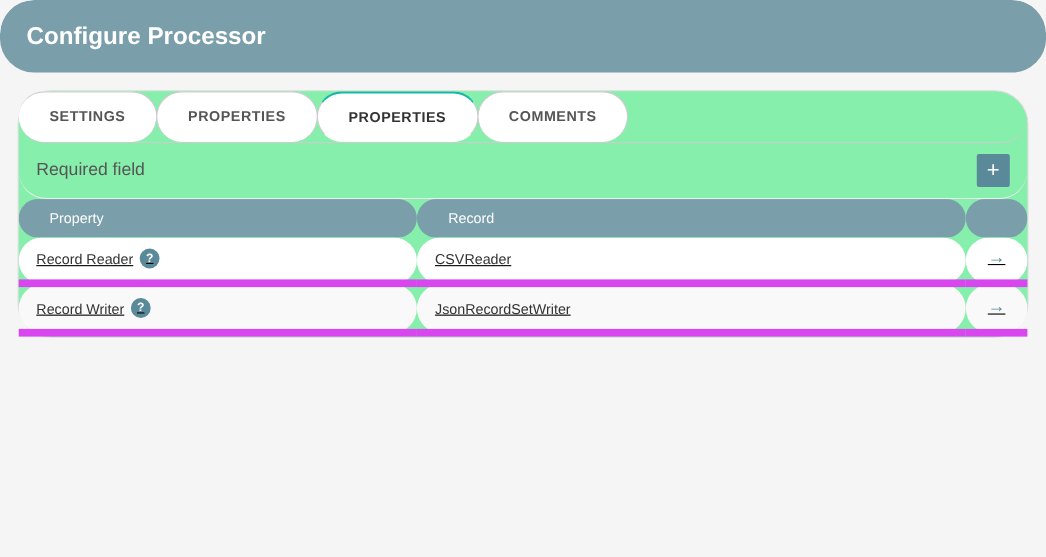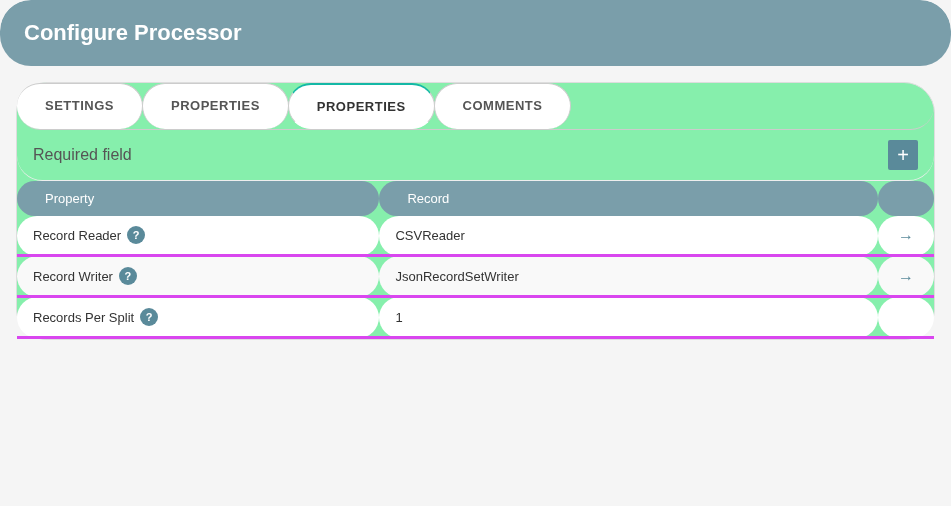--- a/index.html
+++ b/index.html
@@ -86,21 +86,22 @@
       background: #7a9eaa;
       color: white;
     }
     .table thead th {
       padding: 10px 28px;
       text-align: left;
       font-size: 13px;
       font-weight: normal;
     }
     .table tbody tr {
-      border-bottom: 3px solid #d946ef;
+      border-bottom: 7px solid #d946ef;
+      text-decoration: underline;
     }
     .table tbody tr:nth-child(odd) {
       background: white;
     }
     .table tbody tr:nth-child(even) {
       background: #f9f9f9;
     }
     .table tbody td {
       padding: 10px 16px;
       font-size: 13px;
@@ -201,27 +202,15 @@
             <span class="help-icon">
               <span>?</span>
             </span>
           </span>
         </td>
         <td class="value-col">JsonRecordSetWriter</td>
         <td class="action-col">
           <span class="arrow-icon">→</span>
         </td>
       </tr>
-      <tr>
-        <td class="property-col">
-          <span class="property-name">
-            <span>Records Per Split</span>
-            <span class="help-icon">
-              <span>?</span>
-            </span>
-          </span>
-        </td>
-        <td class="value-col">1</td>
-        <td class="action-col"></td>
-      </tr>
     </tbody>
   </table>
 </div>
 
 </body></html>

